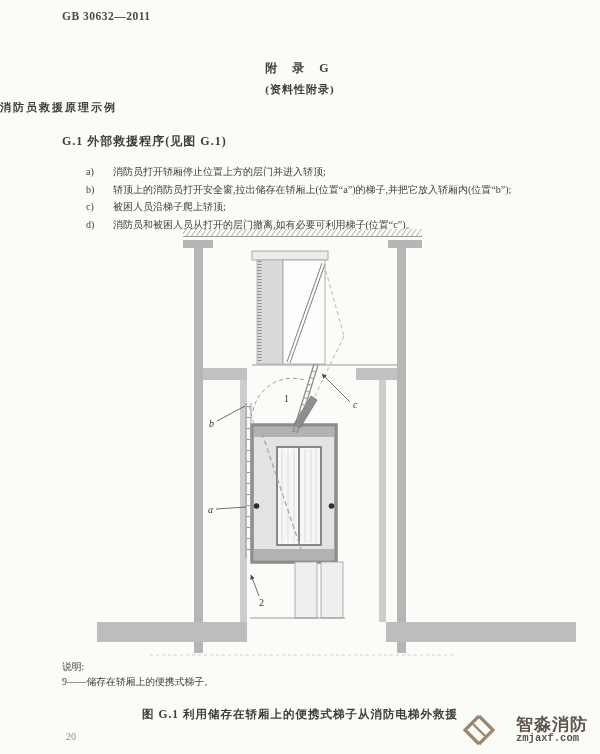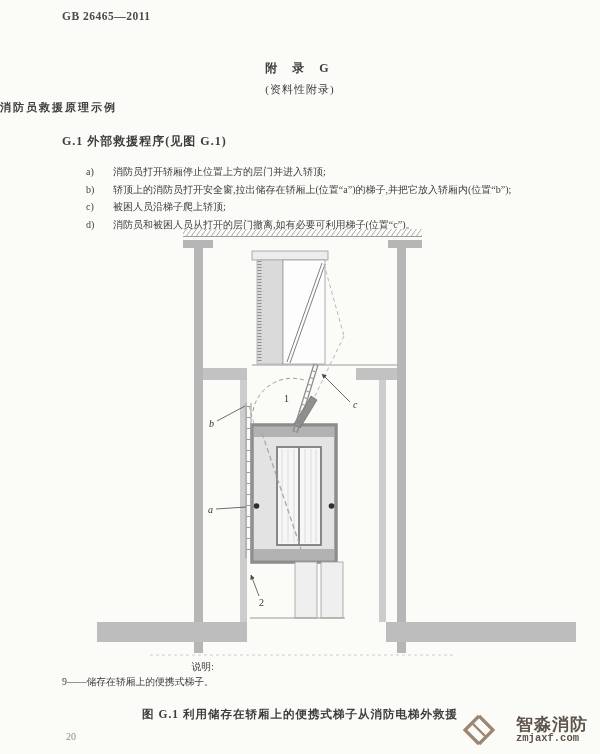--- a/index.html
+++ b/index.html
@@ -4,43 +4,43 @@
 <style>
   * { margin:0; padding:0; box-sizing:border-box; }
   html,body { background:#e9e9e9; }
   .page {
     position:relative; width:600px; height:754px; margin:0 auto;
     background:#fbfbf8; overflow:hidden;
     font-family:"Liberation Serif","DejaVu Serif",serif; color:#333;
   }
   .std-no { position:absolute; left:62px; top:10px; font-size:11.5px; font-weight:bold; letter-spacing:.5px; color:#4a4a4a; }
   .app-title   { position:absolute; left:0; top:60px;  width:100%; text-align:center; font-size:12px; font-weight:bold; letter-spacing:6px; color:#3d3d3d; }
-  .app-sub     { position:absolute; left:0; top:82px;  width:100%; text-align:center; font-size:11px;   font-weight:normal; letter-spacing:1px; color:#3d3d3d; }
+  .app-sub     { position:absolute; left:0; top:82px;  width:100%; text-align:center; font-size:11px;   font-weight:bold; letter-spacing:1px; color:#3d3d3d; }
   .app-subject { position:absolute; left:0; top:100px; width:100%; text-align:left; font-size:11px;   font-weight:bold; letter-spacing:2px; color:#3d3d3d; }
   .sec-heading { position:absolute; left:62px; top:133px; font-size:12px; font-weight:bold; letter-spacing:1px; color:#3d3d3d; }
   .proc-list { position:absolute; left:86px; top:163px; width:500px; font-size:10px; line-height:17.6px; color:#3d3d3d; }
   .proc-item { display:flex; white-space:nowrap; overflow:hidden; }
   .proc-marker { width:27px; flex:0 0 27px; }
   .diagram-wrap { position:absolute; left:90px; top:228px; width:500px; height:430px; }
-  .legend { position:absolute; left:62px; top:659px; font-size:9.8px; line-height:15px; color:#3d3d3d;text-align:right; }
+  .legend { position:absolute; left:62px; top:659px; font-size:9.8px; line-height:15px; color:#3d3d3d; }
   .fig-caption { position:absolute; left:0; top:707px; width:100%; text-align:center; font-size:11.5px; font-weight:bold; letter-spacing:1px; color:#3d3d3d; }
   .page-no { position:absolute; left:66px; top:731px; font-size:10px; color:#8a8a8a; }
   .watermark { position:absolute; right:12px; top:713px; display:flex; align-items:center; gap:20px; }
   .wm-text { display:flex; flex-direction:column; line-height:1.05; }
   .wm-brand  { font-size:17px; font-weight:bold; color:#5e544a; letter-spacing:1px; font-family:"Liberation Sans",sans-serif; }
   .wm-domain { font-size:10.5px; font-weight:bold; color:#5e544a; font-family:"Liberation Mono","DejaVu Sans Mono",monospace; }
   svg text { font-family:"Liberation Serif","DejaVu Serif",serif; }
   .pos-label { font-style:italic; }
 </style>
 </head>
 <body>
 
 <div class="page">
 
-  <div class="std-no">GB 26465—2011</div>
+  <div class="std-no">GB 30632—2011</div>
 
   <div class="app-title">附  录  G</div>
   <div class="app-sub">(资料性附录)</div>
   <div class="app-subject">消防员救援原理示例</div>
 
   <div class="sec-heading">G.1  外部救援程序(见图 G.1)</div>
 
   <div class="proc-list">
     <div class="proc-item">
       <span class="proc-marker">a)</span>

